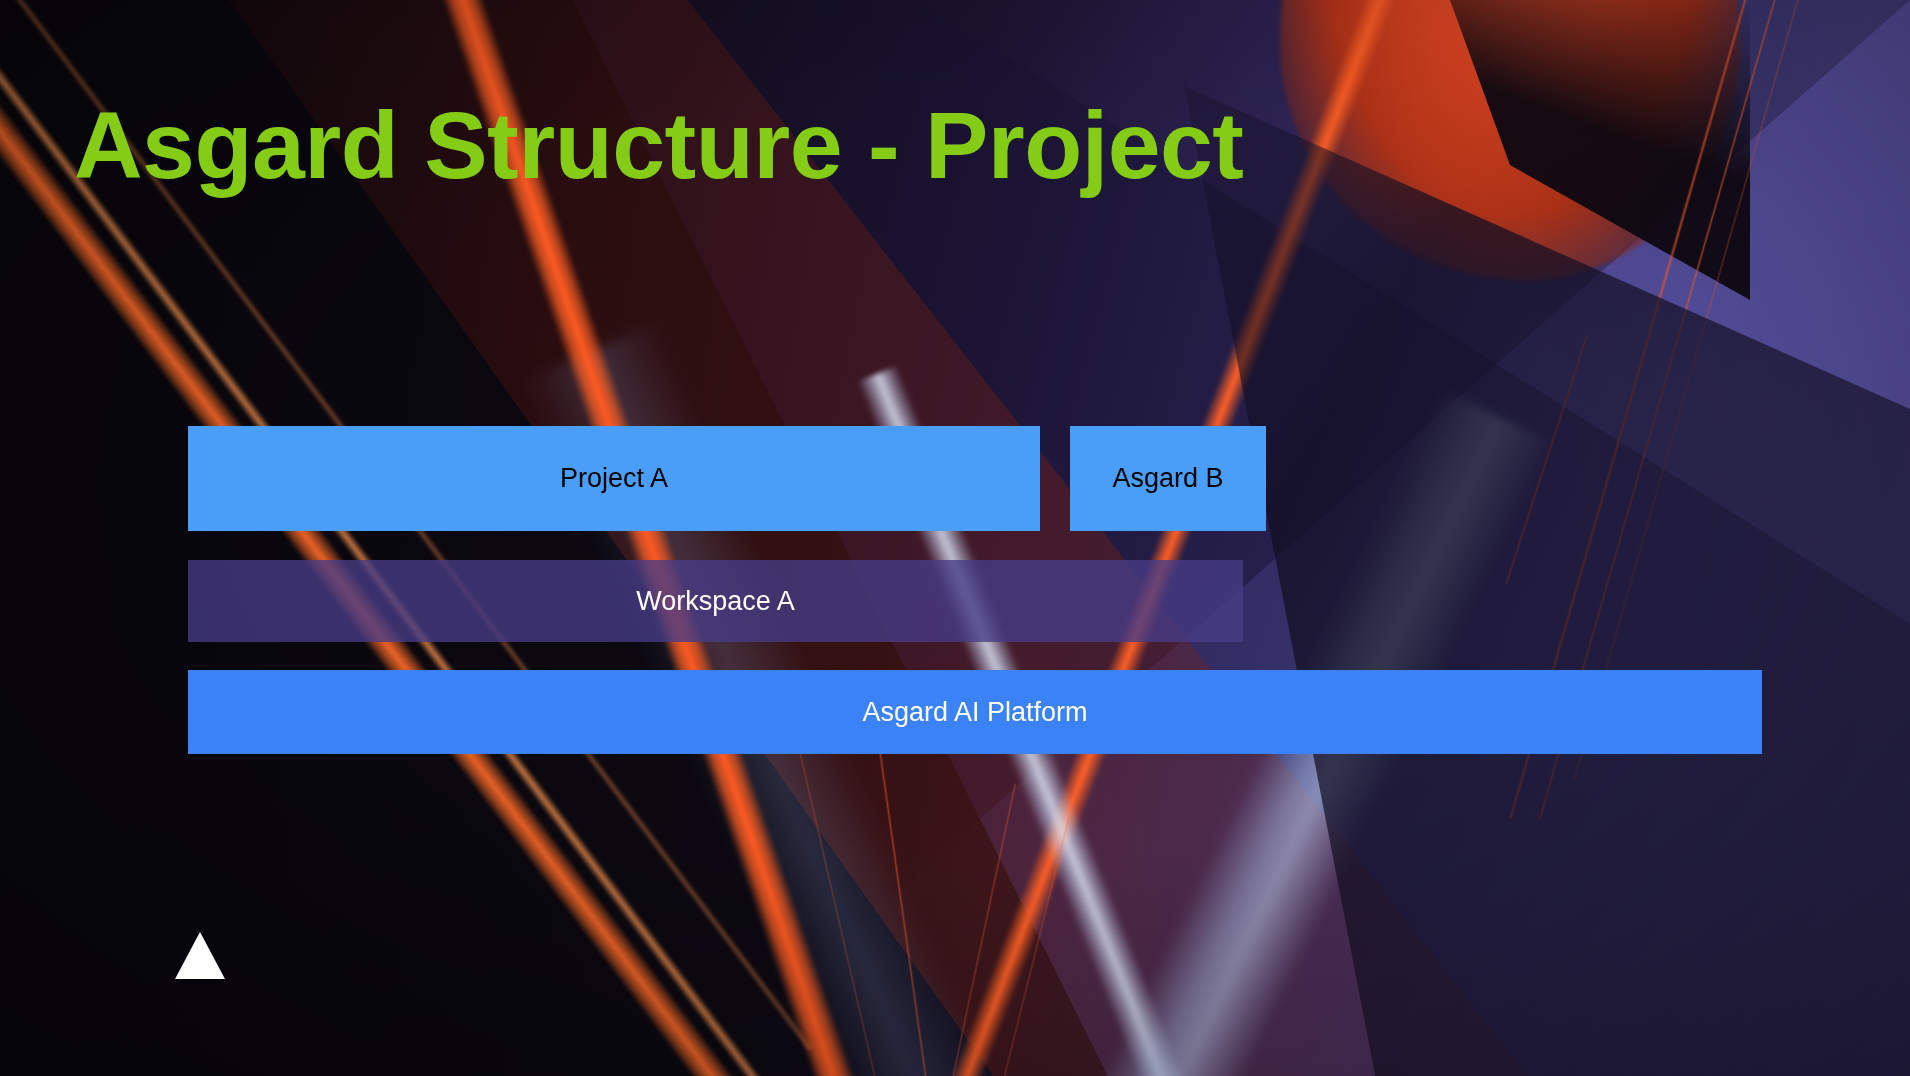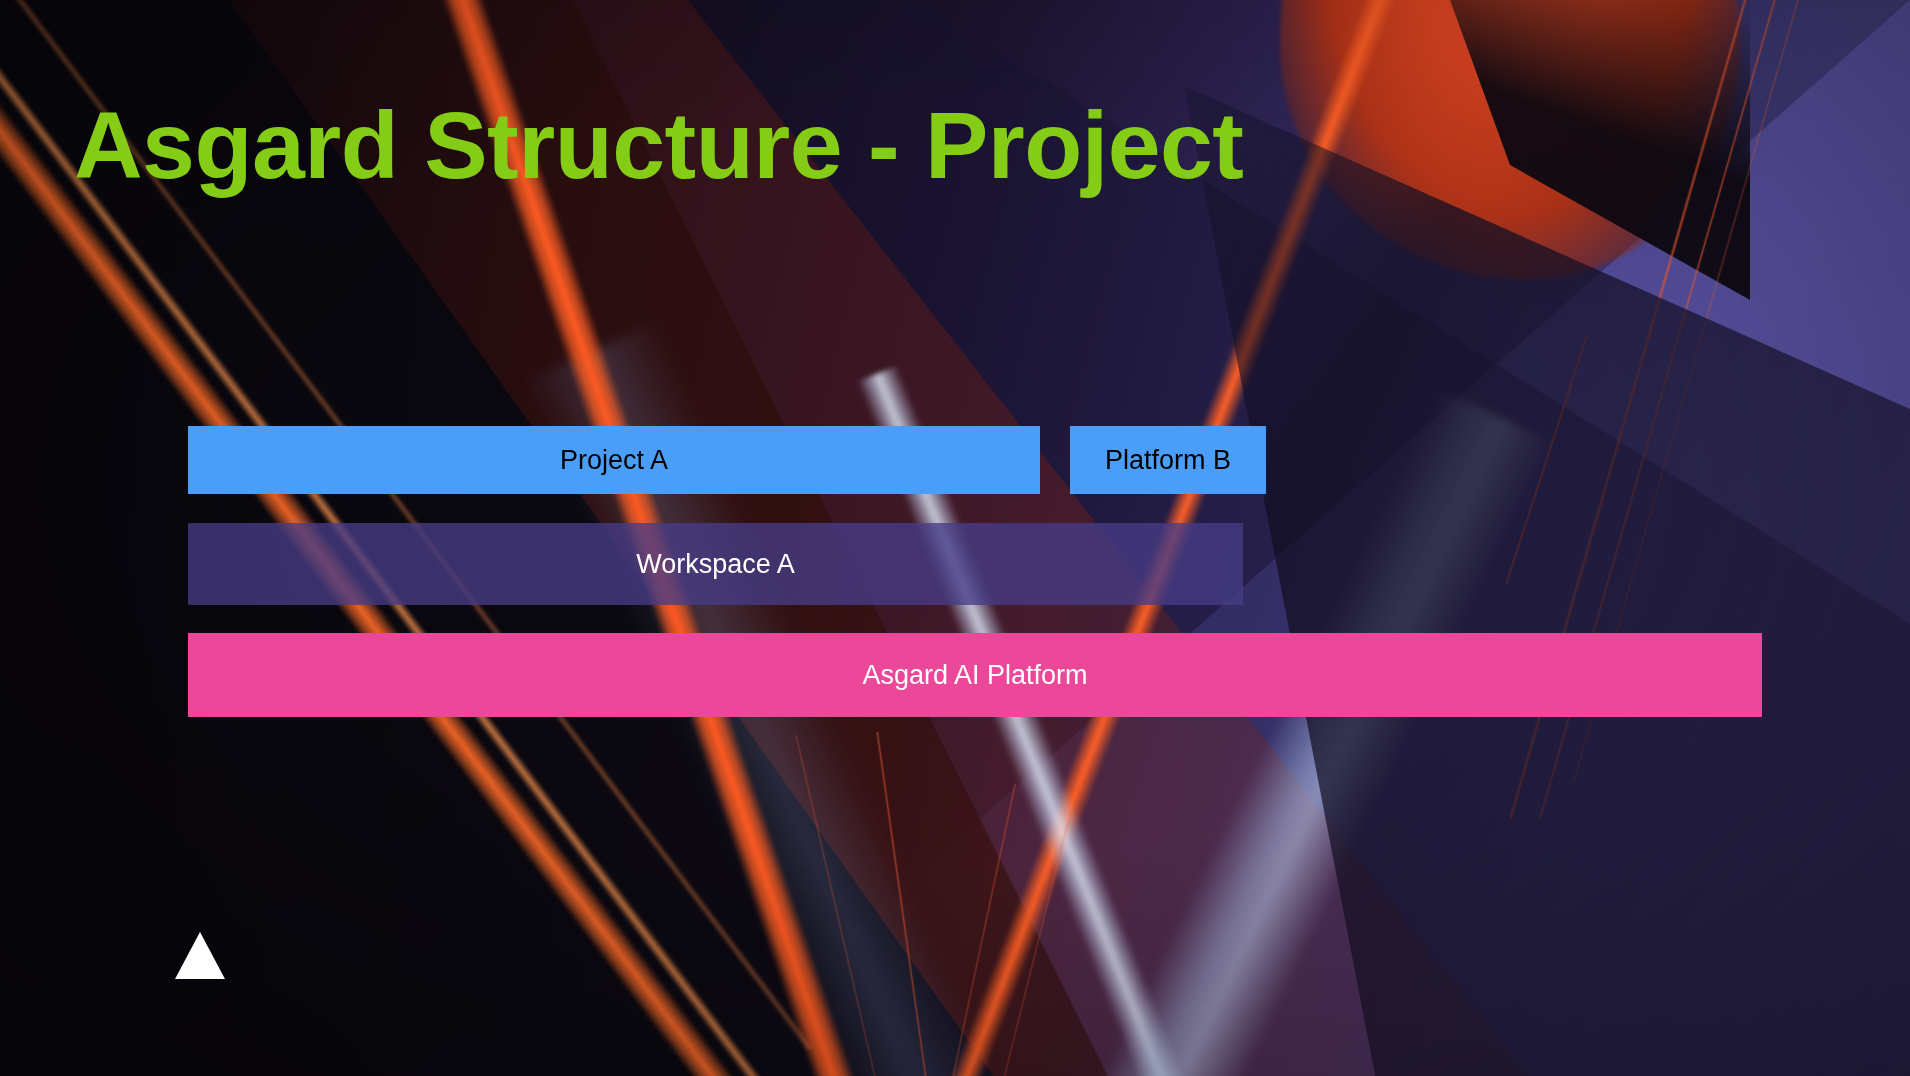--- a/index.html
+++ b/index.html
@@ -200,21 +200,21 @@
     position: absolute;
     left: 188px;
     top: 426px;
     width: 1574px;
   }
 
   .row {
     display: flex;
     width: 100%;
   }
-  .row-projects   { height: 68px; gap: 11px; }
+  .row-projects   { height: 105px; gap: 11px; }
   .row-workspaces { height: 82px; margin-top: 29px; }
   .row-platform   { height: 84px; margin-top: 28px; }
 
   .node {
     display: flex;
     align-items: center;
     justify-content: center;
     font-size: 27px;
     font-weight: 400;
     box-sizing: border-box;
@@ -223,21 +223,21 @@
 
   .node-project {
     background: #4a9ef8;
     color: #000000;
   }
   .node-workspace {
     background: rgba(70, 60, 135, 0.78);
     color: #ffffff;
   }
   .node-platform {
-    background: #ec4899;
+    background: #3b82f6;
     color: #ffffff;
   }
 
   .gap { flex: 0 0 auto; }
 
   .marker-triangle {
     position: absolute;
     left: 175px;
     top: 932px;
     width: 0;
@@ -283,21 +283,21 @@
   <div class="bg-layer bg-right-shadow"></div>
   <div class="bg-layer bg-vignette"></div>
 
   <div class="title">Asgard Structure - Project</div>
 
   <div class="diagram">
 
     <div class="row row-projects">
       <div class="node node-project" style="width:852px">Project A</div>
       <div class="gap" style="width:8px"></div>
-      <div class="node node-project" style="width:196px">Platform B</div>
+      <div class="node node-project" style="width:196px">Asgard B</div>
       <div class="gap" style="width:18px"></div>
     </div>
 
     <div class="row row-workspaces">
       <div class="node node-workspace" style="width:1055px">Workspace A</div>
       <div class="gap" style="width:12px"></div>
     </div>
 
     <div class="row row-platform">
       <div class="node node-platform" style="width:1574px">Asgard AI Platform</div>

